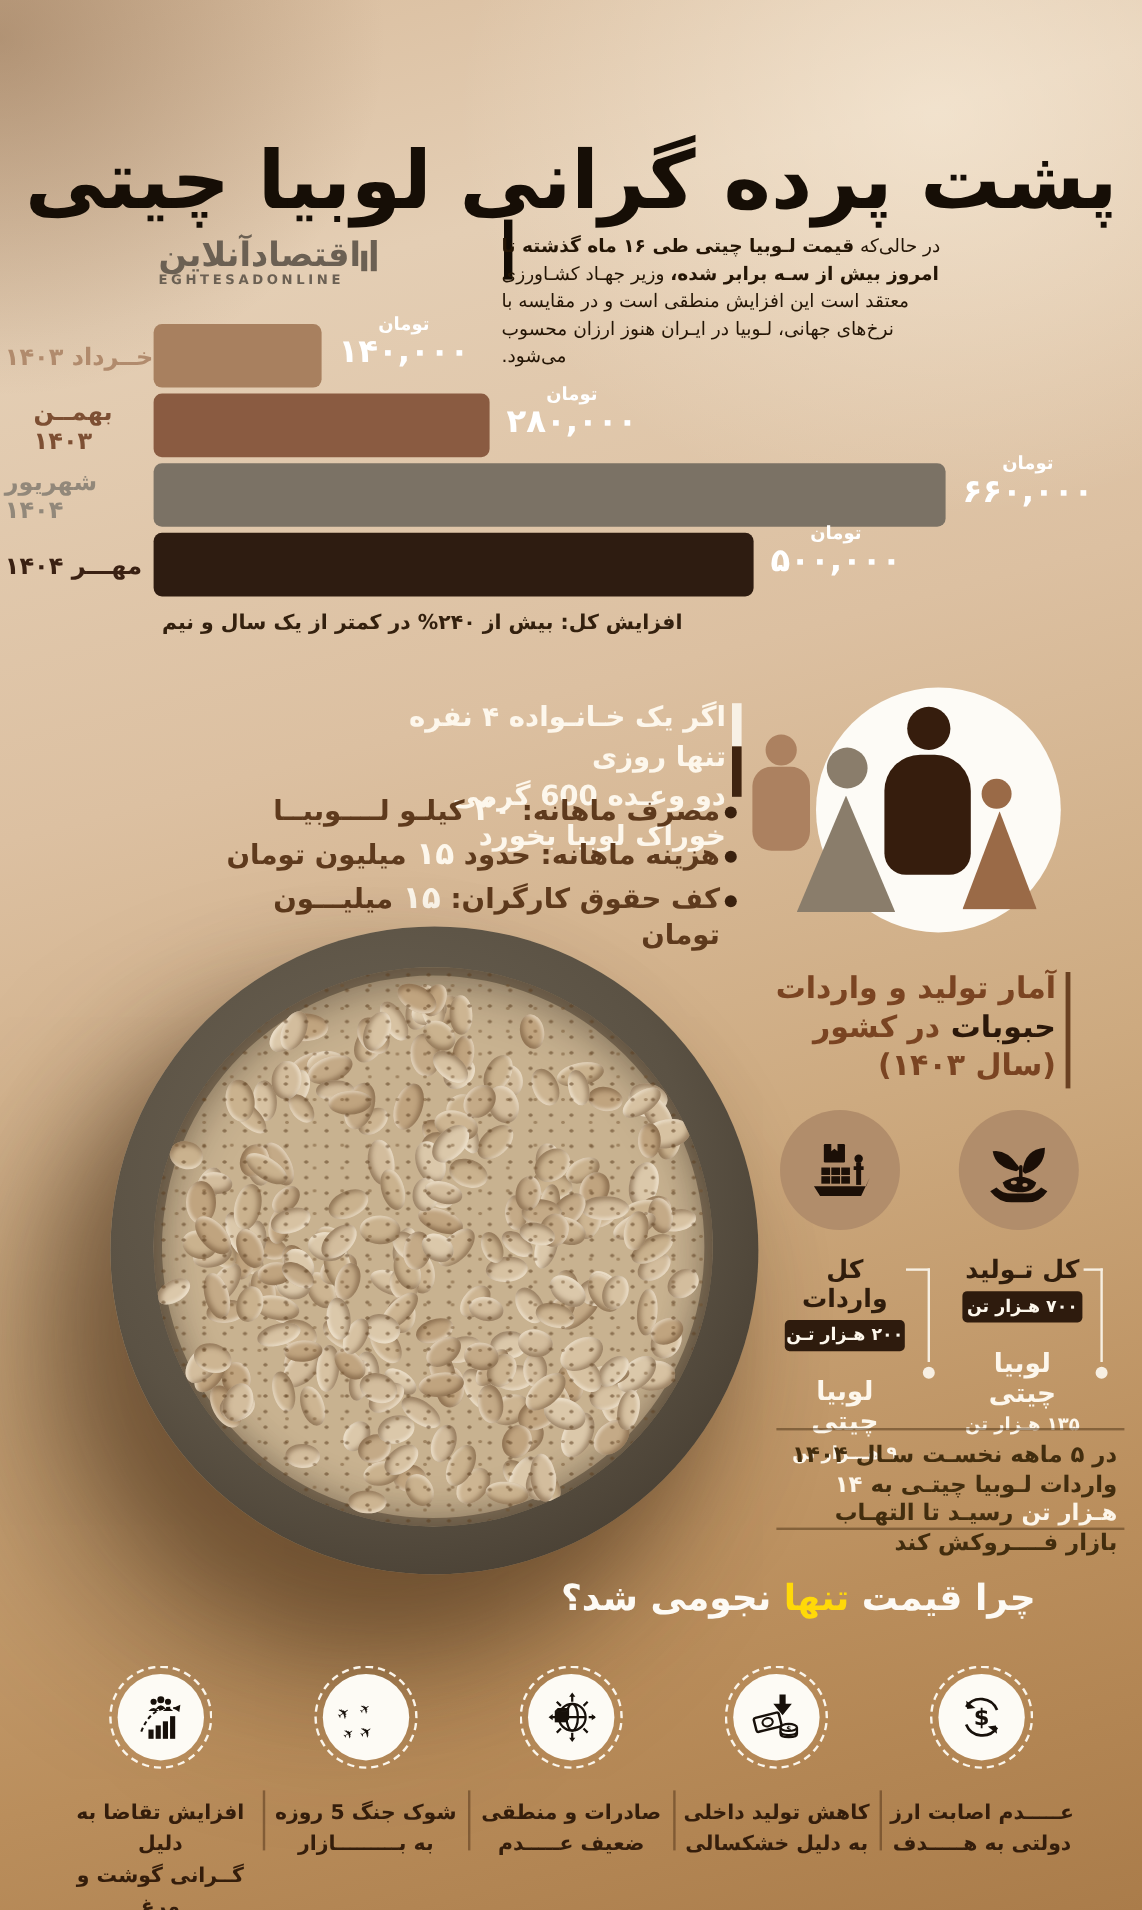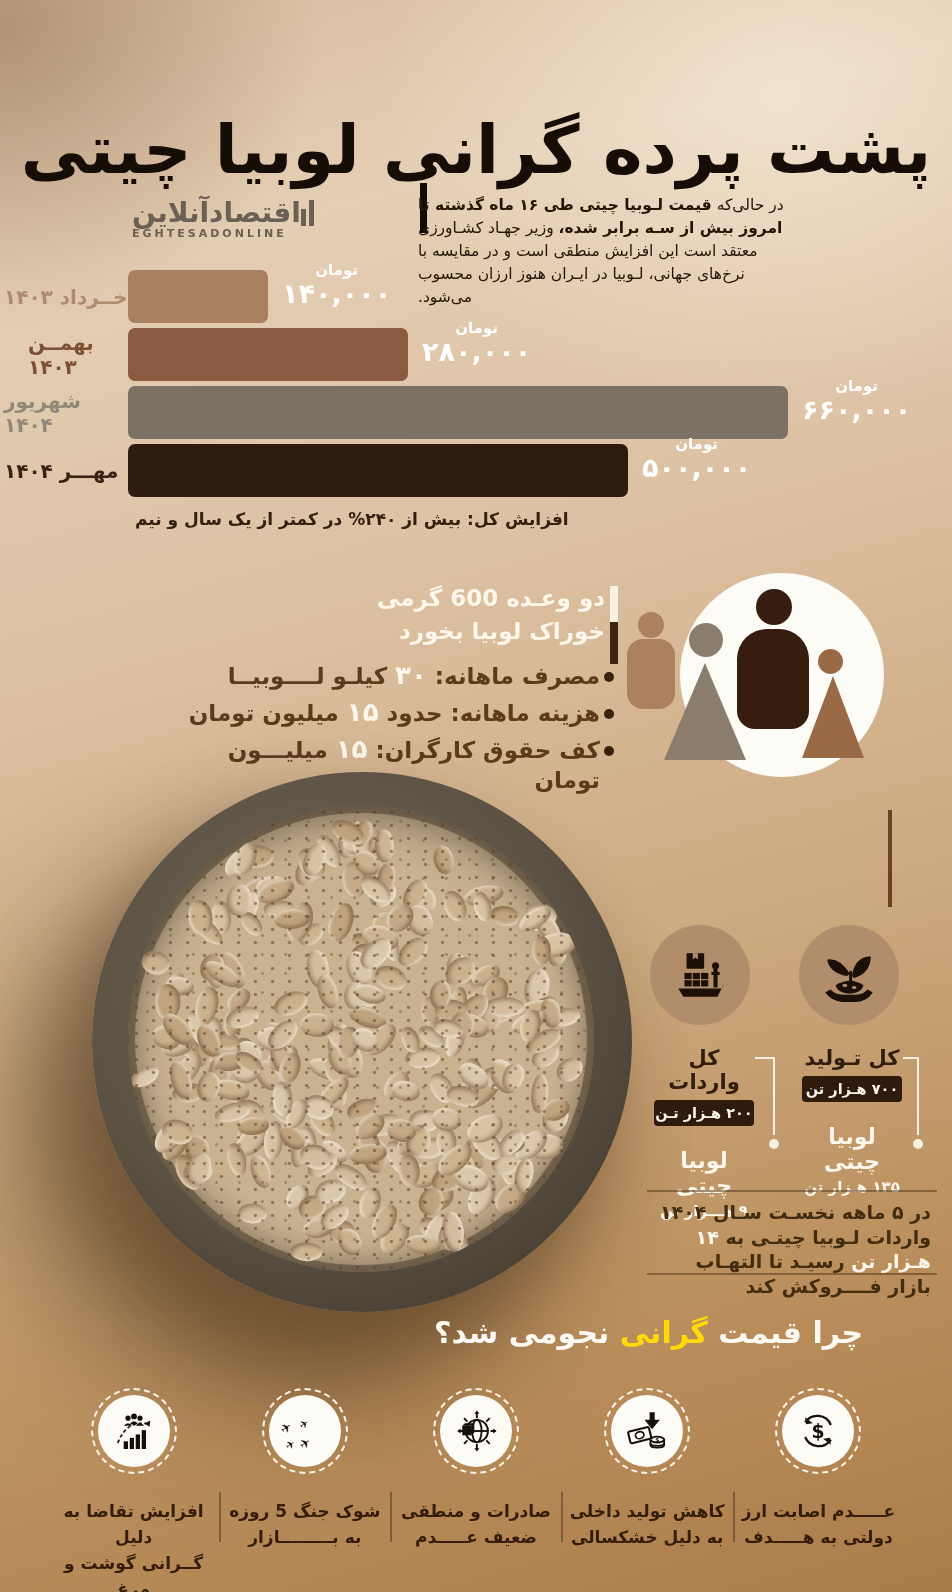--- a/index.html
+++ b/index.html
@@ -119,20 +119,21 @@
     <div class="bar-label" style="color: rgb(58, 33, 19);">مهـــر ۱۴۰۴</div>
     <div class="bar" style="width: 500px; background: rgb(46, 28, 17);"></div>
     <div class="val">
         <span class="unit">تومان</span>
         <span class="num">۵۰۰,۰۰۰</span>
       </div>
   </div>
   <div class="abs chart-note">افزایش کل: بیش از ۲۴۰% در کمتر از یک سال و نیم</div>
 
   <div class="abs fam-head">
+    <div>اگر یک خـانـواده ۴ نفره تنها روزی</div>
     <div>دو وعـده 600 گرمی خوراک لوبیا بخورد</div>
   </div>
   <div class="abs fam-bar">
       <div class="t"></div>
       <div class="d"></div>
     </div>
 
   <div class="abs bullet" style="top:660px"><span>مصرف ماهانه: </span><span class="num">۳۰</span><span> کیلـو لــــوبیــا</span></div>
   <div class="abs bullet" style="top:697px"><span>هزینه ماهانه: حدود </span><span class="num">۱۵</span><span> میلیون تومان</span></div>
   <div class="abs bullet" style="top:734px"><span>کف حقوق کارگران: </span><span class="num">۱۵</span><span> میلیـــون تومان</span></div>
@@ -400,20 +401,25 @@
         <i style="position: absolute; border-radius: 50%; left: 268.525px; top: 225.261px; width: 27.1841px; height: 17.2426px; background: rgb(202, 178, 142); transform: rotate(247.641deg); box-shadow: rgba(96, 66, 38, 0.5) -2px -3px 4px inset, rgba(255, 248, 235, 0.55) 1px 2px 3px inset;"></i>
         <i style="position: absolute; border-radius: 50%; left: 136.527px; top: 282.56px; width: 35.0794px; height: 20.1081px; background: rgb(219, 200, 170); transform: rotate(264.814deg); box-shadow: rgba(96, 66, 38, 0.5) -2px -3px 4px inset, rgba(255, 248, 235, 0.55) 1px 2px 3px inset;"></i>
         <i style="position: absolute; border-radius: 50%; left: 307.129px; top: 343.035px; width: 39.821px; height: 21.9284px; background: rgb(205, 181, 146); transform: rotate(318.549deg); box-shadow: rgba(96, 66, 38, 0.5) -2px -3px 4px inset, rgba(255, 248, 235, 0.55) 1px 2px 3px inset;"></i>
         <i style="position: absolute; border-radius: 50%; left: 256.784px; top: 100.274px; width: 30.042px; height: 24.067px; background: rgb(196, 170, 135); transform: rotate(313.108deg); box-shadow: rgba(96, 66, 38, 0.5) -2px -3px 4px inset, rgba(255, 248, 235, 0.55) 1px 2px 3px inset;"></i>
         <i style="position: absolute; border-radius: 50%; left: 225.751px; top: 179.434px; width: 32.1012px; height: 17.6897px; background: rgb(211, 189, 157); transform: rotate(15.106deg); box-shadow: rgba(96, 66, 38, 0.5) -2px -3px 4px inset, rgba(255, 248, 235, 0.55) 1px 2px 3px inset;"></i>
         <i style="position: absolute; border-radius: 50%; left: 221.367px; top: 337.618px; width: 38.4842px; height: 19.8193px; background: rgb(192, 164, 127); transform: rotate(352.583deg); box-shadow: rgba(96, 66, 38, 0.5) -2px -3px 4px inset, rgba(255, 248, 235, 0.55) 1px 2px 3px inset;"></i>
       </div>
   </div>
 
   <div class="abs stats-rule-v"></div>
+  <div class="abs stats-head">
+    <div>آمار تولید و واردات</div>
+    <div><span class="dk">حبوبات</span><span> در کشور</span></div>
+    <div>(سال ۱۴۰۳)</div>
+  </div>
 
   <div class="abs stat-circle" style="left:650px;top:925px">
     <svg width="58" height="58" viewBox="0 0 56 56">
       <g fill="#1b0f07">
         <rect x="15" y="7" width="17" height="15" rx="1"></rect>
         <path d="M21 7h5v6l-2.5-2L21 13z" fill="#b18d6b"></path>
         <rect x="13" y="26" width="7" height="6"></rect>
           <rect x="21" y="26" width="7" height="6"></rect>
           <rect x="29" y="26" width="7" height="6"></rect>
         <rect x="13" y="33" width="7" height="6"></rect>
@@ -457,21 +463,21 @@
     <div class="stat-title">کل تـولید</div>
     <div class="stat-box">۷۰۰ هـزار تن</div>
     <div class="stat-sub">لوبیا چیتی</div>
     <div class="stat-subval">۱۳۵ هـزار تن</div>
   </div>
 
   <div class="abs stats-rule-h" style="top:1190px"></div>
   <div class="abs stats-note"><span>در ۵ ماهه نخسـت سـال ۱۴۰۴ واردات لـوبیا چیتـی به </span><span class="hl">۱۴ هـزار تن</span><span> رسیـد تا التهـاب بازار فــــروکش کند</span></div>
   <div class="abs stats-rule-h" style="top:1273px"></div>
 
-  <div class="abs question"><span>چرا قیمت </span><span class="yl">گرانی</span><span> نجومی شد؟</span></div>
+  <div class="abs question"><span>چرا قیمت </span><span class="yl">تنها</span><span> نجومی شد؟</span></div>
 
   <div class="abs reasons">
     <div class="reason">
       <div class="ring">
           <div class="rcircle">
         <svg width="48" height="48" viewBox="0 0 56 56">
           <g fill="none" stroke="#17100a" stroke-width="2.6">
             <path d="M43 21 A17 17 0 0 0 13 18"></path>
                 <path d="M13 35 A17 17 0 0 0 43 38"></path>
           </g>

